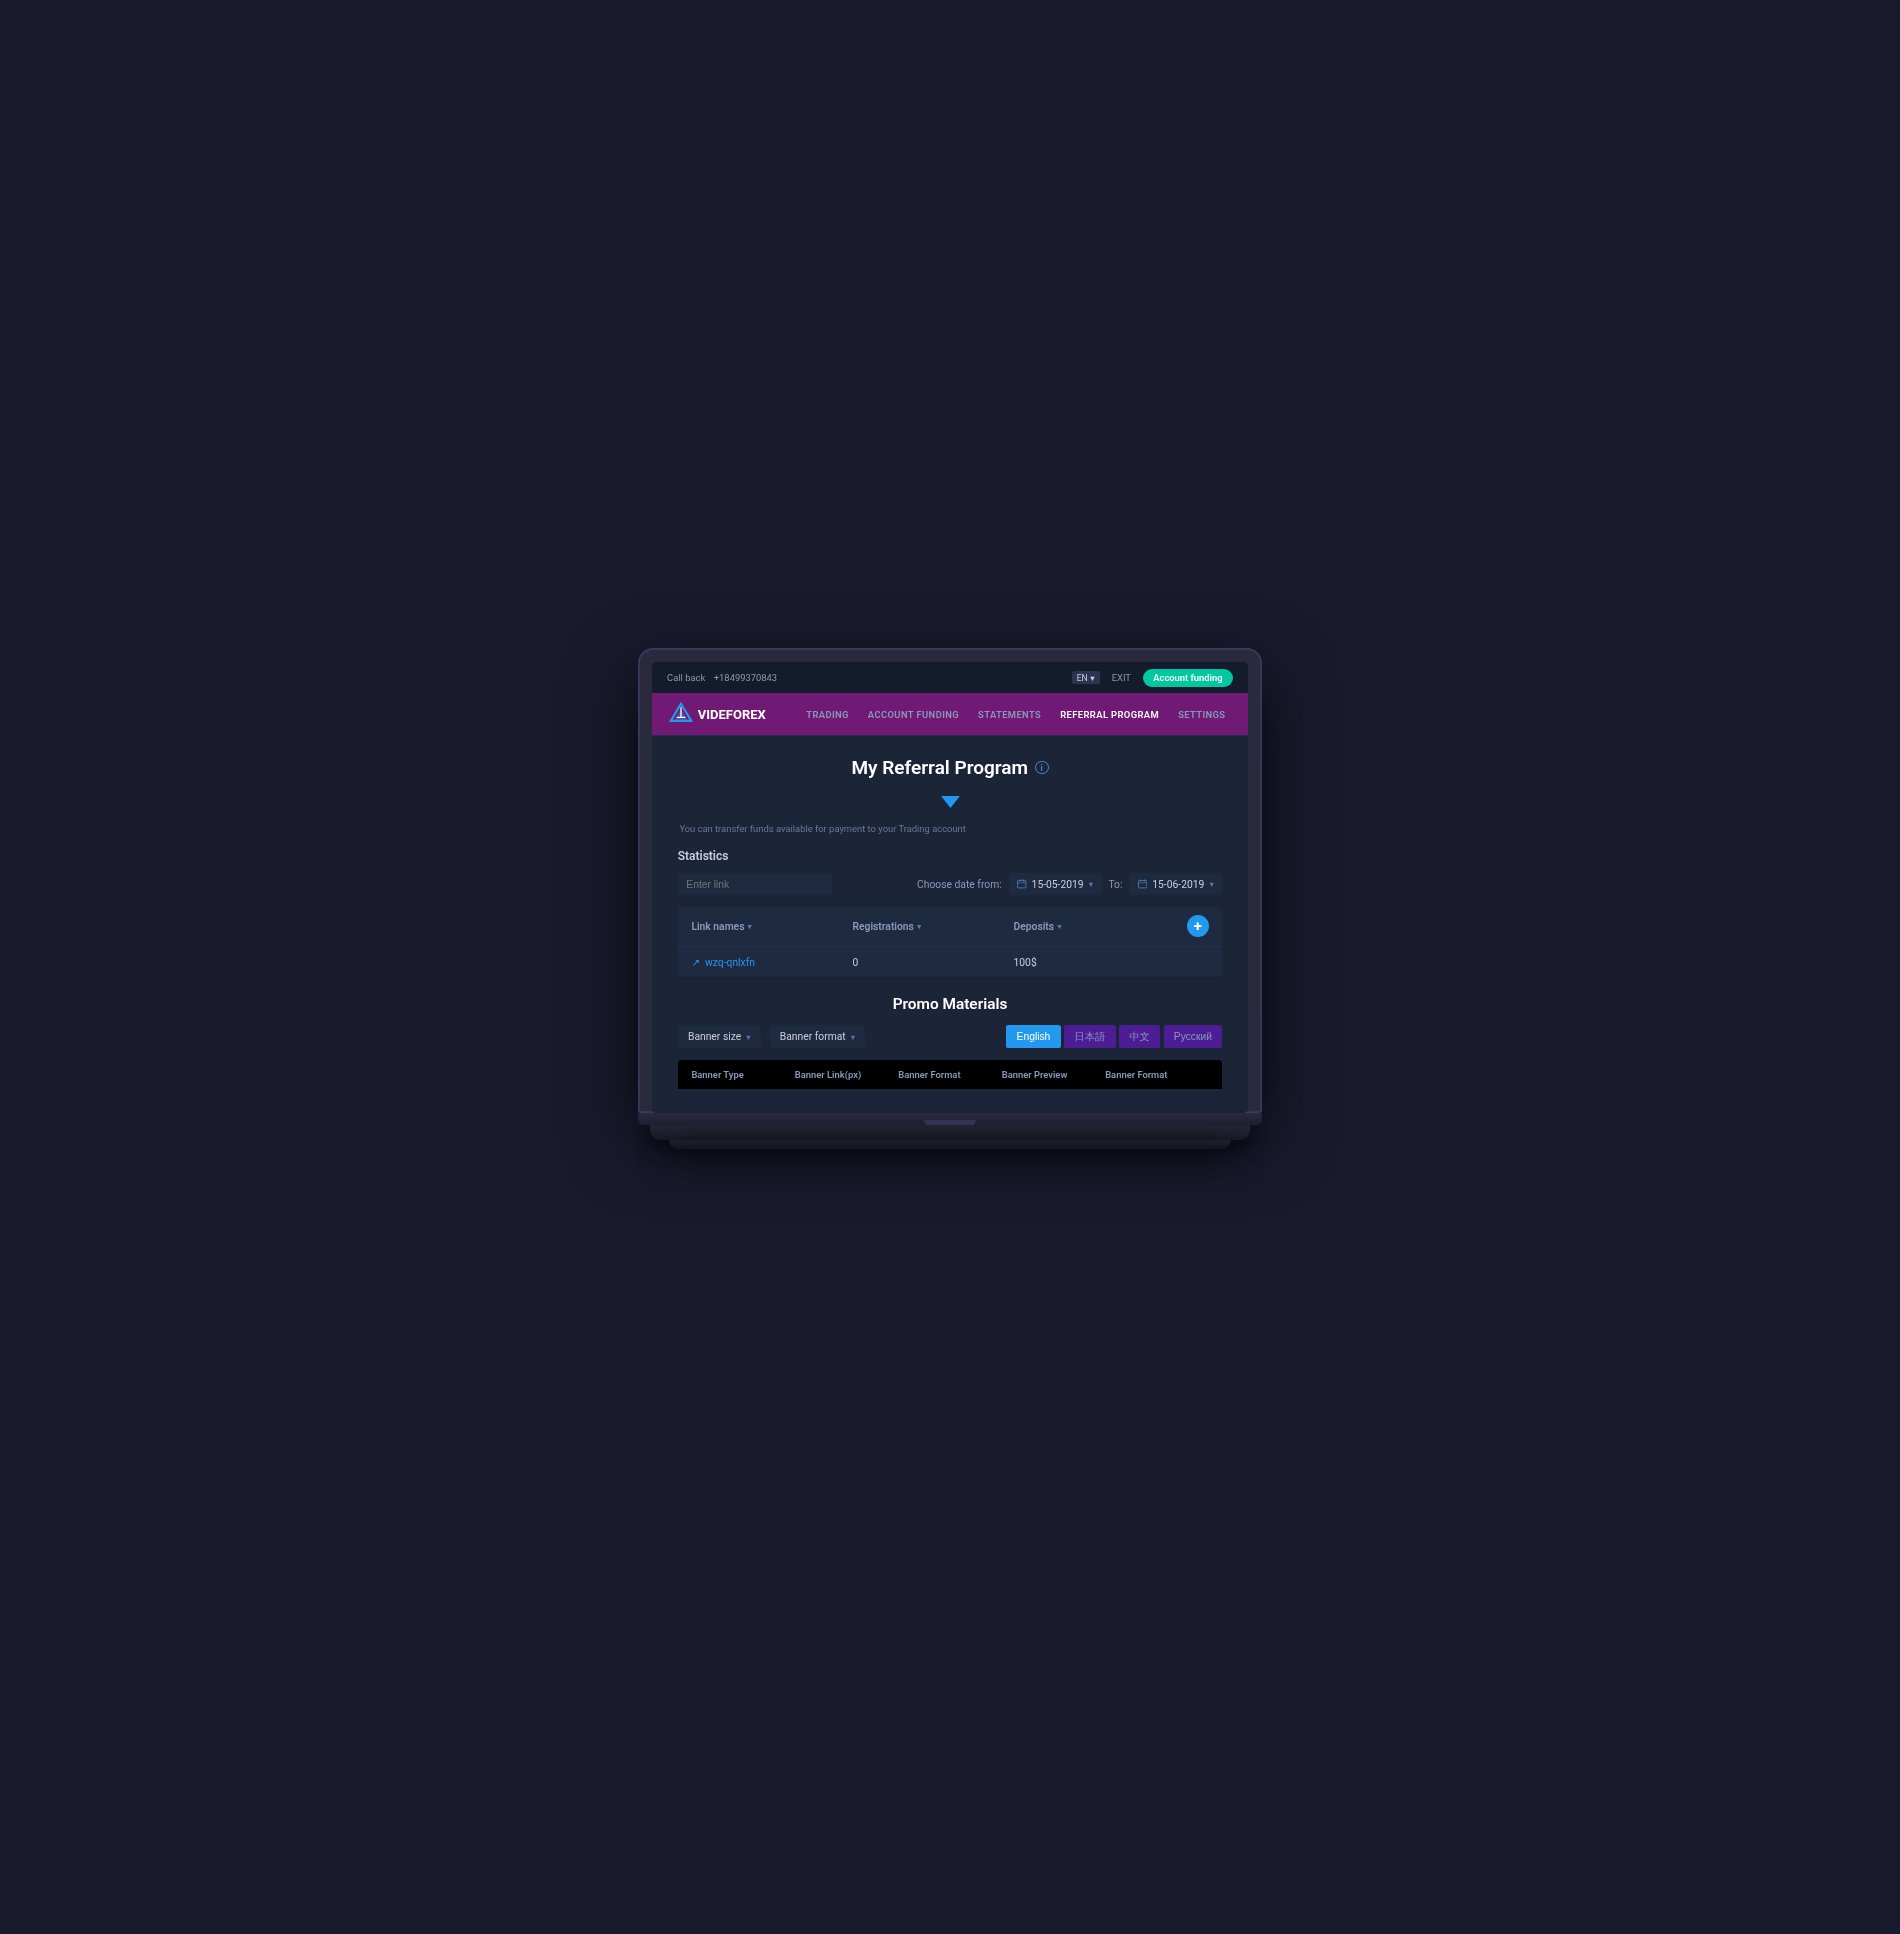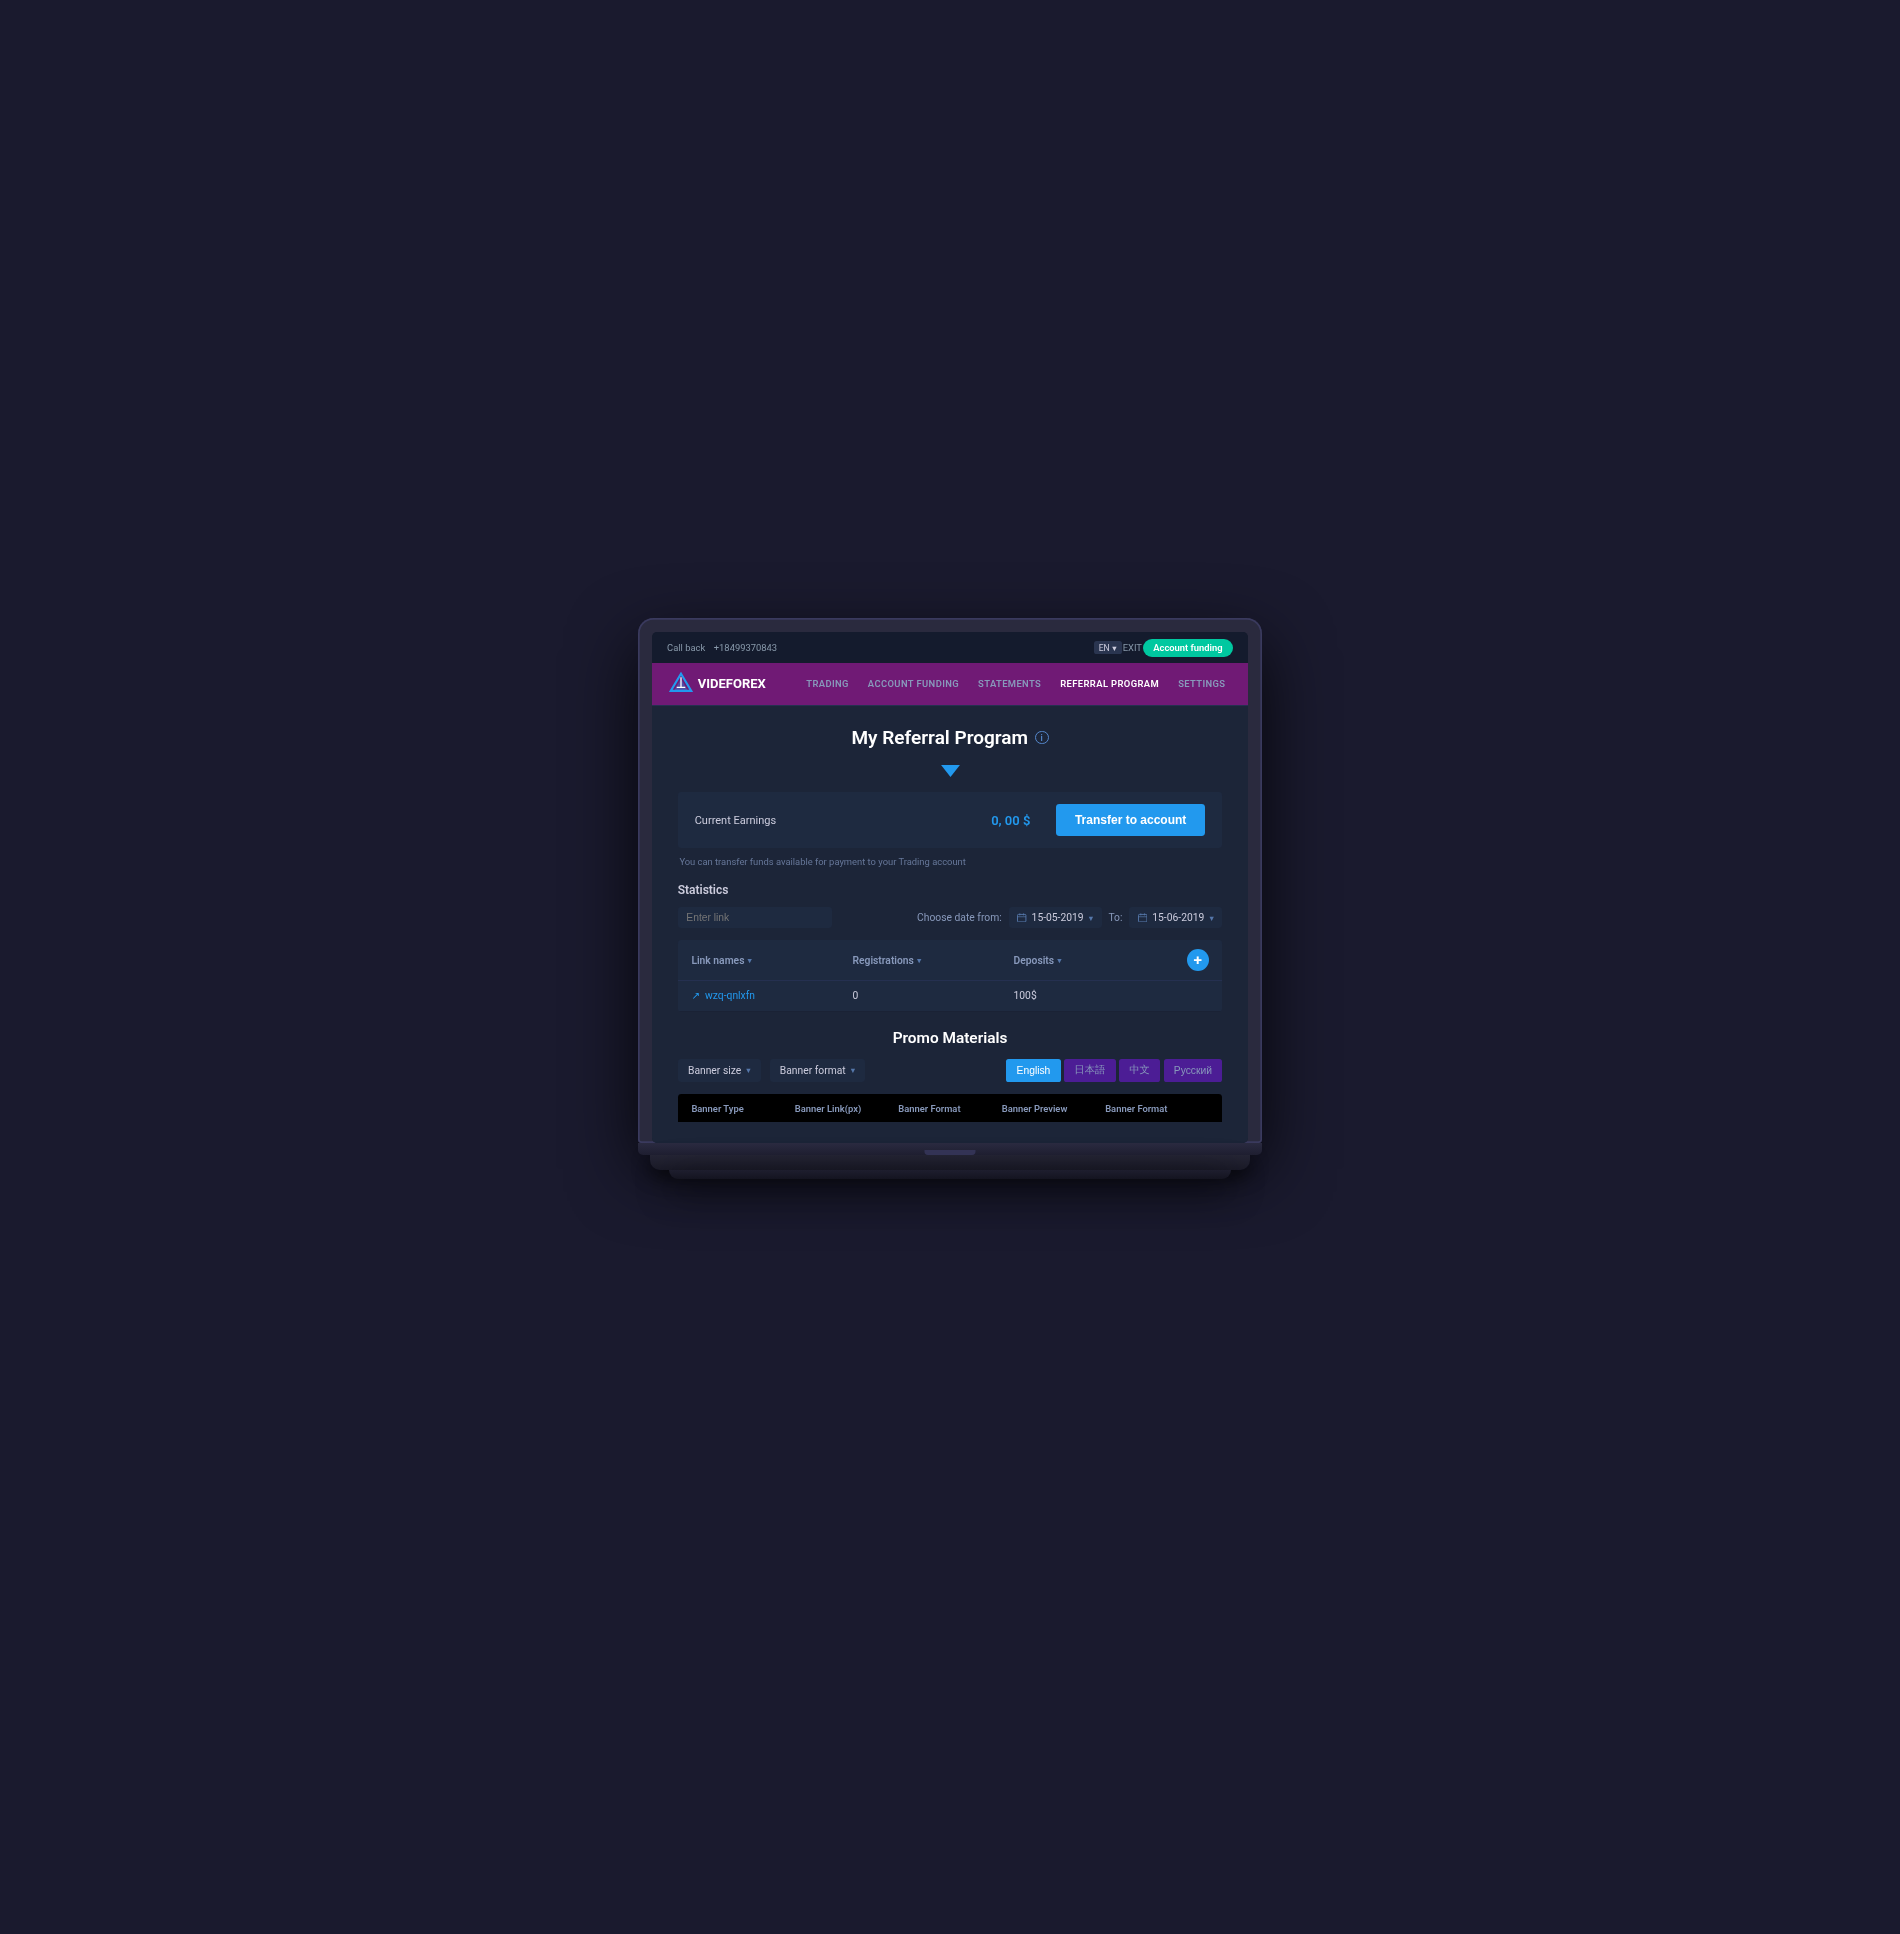--- a/index.html
+++ b/index.html
@@ -43,21 +43,21 @@
     }
     .top-bar-left {
       display: flex;
       align-items: center;
       gap: 8.6px;
       color: #8899aa;
     }
     .top-bar-right {
       display: flex;
       align-items: center;
-      gap: 1px;
+      gap: 12px;
     }
     .lang-badge {
       background: #2a3550;
       color: #ccd;
       border-radius: 2.6px;
       padding: 1.7px 5.1px;
       font-size: 8.6px;
       display: flex;
       align-items: center;
       gap: 2.6px;
@@ -472,25 +472,20 @@
             <span class="info-icon">i</span>
           </h1>
         </div>
 
         <div class="chevron-down">
           <svg width="19" height="12" viewBox="0 0 22 14">
             <polygon points="11,14 0,0 22,0" fill="#2299ee"></polygon>
           </svg>
         </div>
 
-        <div class="earnings-row">
-          <span class="earnings-label">Current Earnings</span>
-          <span class="earnings-value">0, 00 $</span>
-          <button class="transfer-btn">Transfer to account</button>
-        </div>
 
         <p class="transfer-note">You can transfer funds available for payment to your Trading account</p>
 
         <div class="stats-section">
           <div class="stats-title">Statistics</div>
 
           <div class="stats-filters">
             <div class="search-box">
               <input class="search-input" placeholder="Enter link" type="text" style="">
               <svg class="search-icon-svg" width="11" height="11" viewBox="0 0 20 20">

